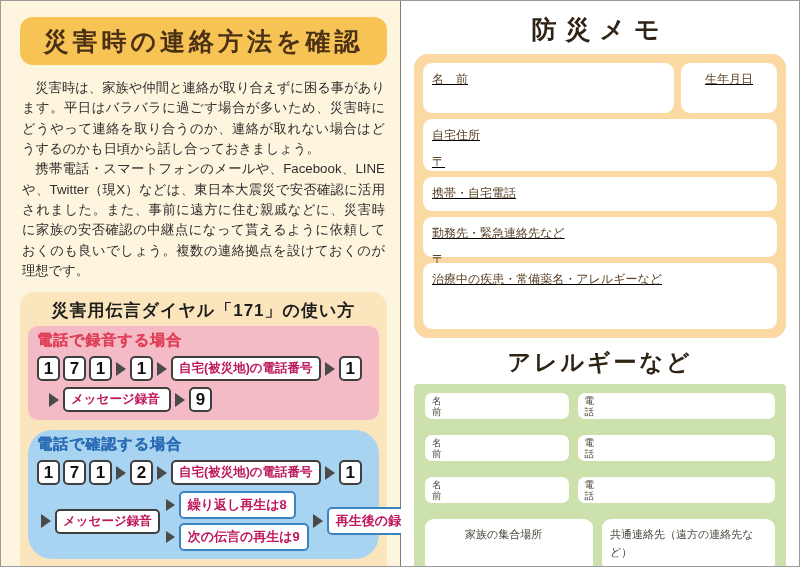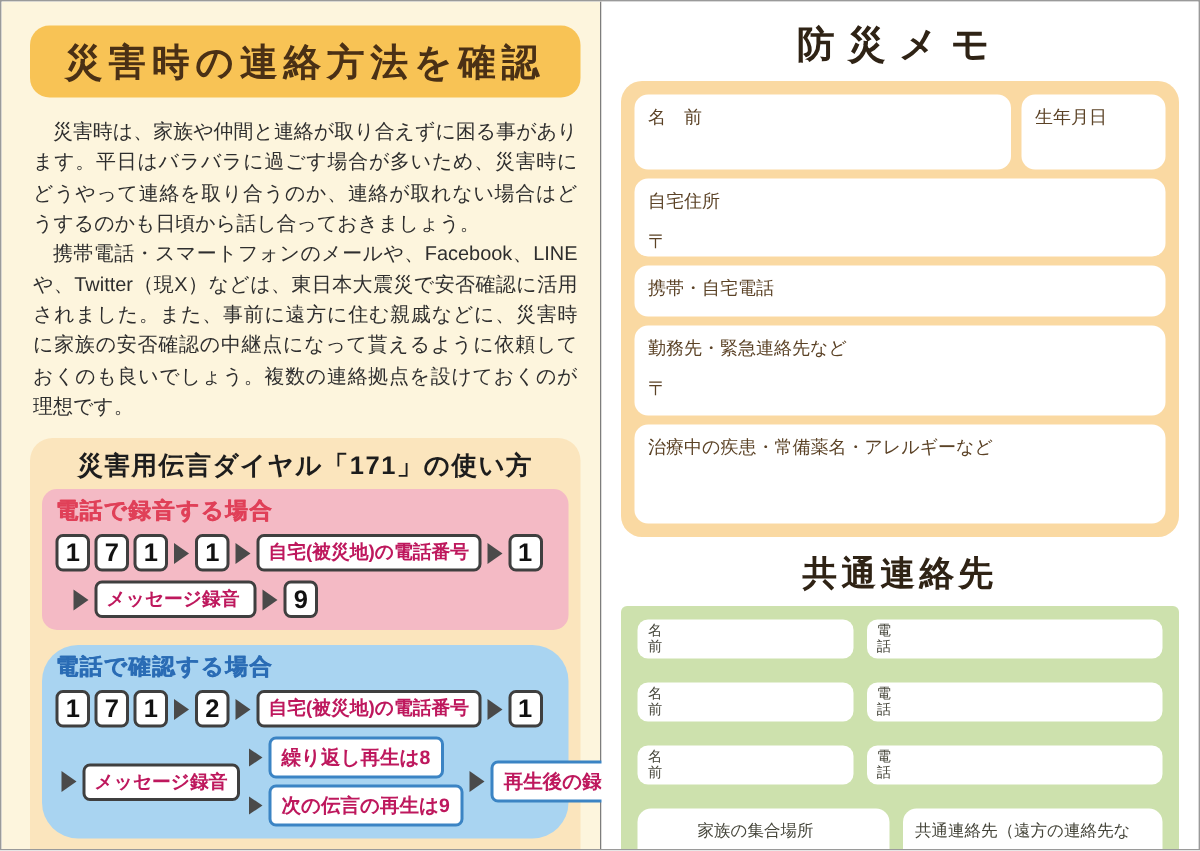--- a/index.html
+++ b/index.html
@@ -40,30 +40,30 @@
   .branch-line { display:flex; align-items:center; }
 
   .dial-footnote { font-size:10px; font-weight:bold; color:#1a1a1a; text-align:center; padding:7px 0 2px 0; white-space:nowrap; }
 
   
   .page-right { flex:1; height:100%; background:#ffffff; padding:10px 13px 8px 13px; }
 
   .memo-heading { text-align:center; font-size:25px; font-weight:bold; letter-spacing:9px; color:#2f2315; padding:2px 0 8px 0; }
 
   .memo-form { background:#fad9a2; border-radius:14px; padding:9px; display:flex; flex-direction:column; gap:6px; }
-  .field { background:#fff; border-radius:9px; padding:6px 9px; }
+  .field { background:#fff; border-radius:9px; padding:6px 9px;text-decoration:underline; }
   .field-label { font-size:12px; color:#5b4226; font-weight:500; }
   .postal { font-size:13px; color:#5b4226; margin-top:9px; display:block; }
   .memo-row1 { display:flex; gap:7px; }
   .f-name { flex:1; height:50px; }
   .f-blood { width:54px; height:50px; text-align:center; padding:6px 2px; }
-  .f-birth { width:96px; height:50px; text-align:left; }
+  .f-birth { width:96px; height:50px; text-align:center; }
   .f-address { height:52px; }
   .f-phone { height:34px; }
-  .f-work { height:60px; }
+  .f-work { height:40px; }
   .f-medical { height:66px; }
 
   .family-heading { text-align:center; font-size:23px; font-weight:bold; letter-spacing:3px; color:#2f2315; padding:9px 0 6px 0; }
 
   .family-form { background:#cde1ad; border-radius:4px; padding:9px 11px; display:flex; flex-direction:column; gap:16px; }
   .contact-row { display:flex; gap:9px; height:26px; }
   .mini-field { background:#fff; border-radius:7px; display:flex; align-items:flex-start; padding:2px 0 0 7px; }
   .mini-field.name { width:41%; }
   .mini-field.tel { flex:1; }
   .stack-label { display:inline-block; width:1em; font-size:9.5px; line-height:1.18; color:#45453a; font-weight:500; word-break:break-all; }
@@ -170,21 +170,21 @@
       </div>
       <div class="field f-work">
         <span class="field-label">勤務先・緊急連絡先など</span>
         <span class="postal">〒</span>
       </div>
       <div class="field f-medical">
         <span class="field-label">治療中の疾患・常備薬名・アレルギーなど</span>
       </div>
     </div>
 
-    <div class="family-heading">共通連絡先</div>
+    <div class="family-heading">アレルギーなど</div>
 
     <div class="family-form">
       <div class="contact-row">
         <div class="mini-field name">
           <span class="stack-label">名前</span>
         </div>
         <div class="mini-field tel">
           <span class="stack-label">電話</span>
         </div>
       </div>

